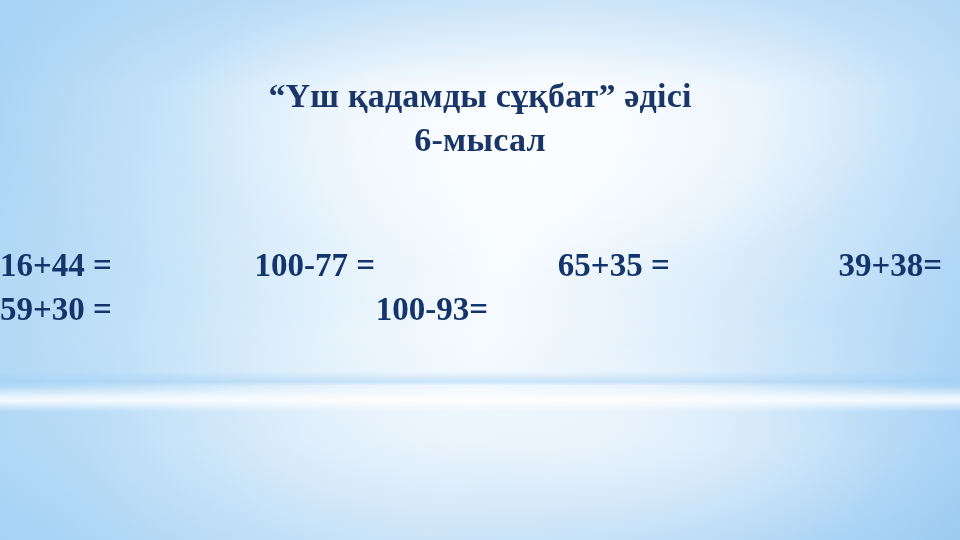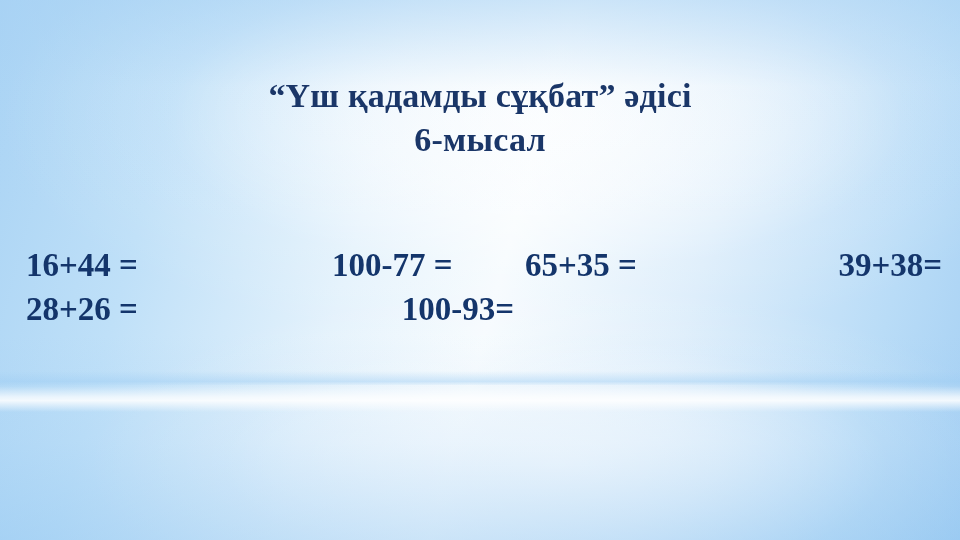--- a/index.html
+++ b/index.html
@@ -126,23 +126,23 @@
     align-items: center;
   }
   .expr-cell {
     font-family: "Liberation Serif", "DejaVu Serif", serif;
     font-weight: bold;
     font-size: 33px;
     line-height: 44px;
     color: #14356B;
     white-space: pre;
   }
-  .col-1 { width: 248px; padding-left: 26px; text-align: left; }
-  .col-2 { width: 258px; padding-left: 20px; text-align: center; }
-  .col-3 { width: 214px; padding-left: 14px; text-align: left; }
+  .col-1 { width: 248px; text-align: left; }
+  .col-2 { width: 258px; padding-left: 20px; text-align: left; }
+  .col-3 { width: 214px; padding-left: 14px; text-align: center; }
   .col-4 { width: 240px; padding-right: 18px; text-align: right; }
 </style>
 </head>
 <body>
 
 <div id="slide">
 
   <div class="bg-layer bg-base"></div>
   <div class="bg-layer bg-glow-upper"></div>
   <div class="bg-layer bg-glow-lower"></div>
@@ -160,20 +160,20 @@
     <div class="expr-area">
 
       <div class="expr-row">
         <div class="expr-cell col-1">16+44 =</div>
         <div class="expr-cell col-2">100-77 =</div>
         <div class="expr-cell col-3">65+35 =</div>
         <div class="expr-cell col-4">39+38=</div>
       </div>
 
       <div class="expr-row">
-        <div class="expr-cell col-1">28+26 =</div>
+        <div class="expr-cell col-1">59+30 =</div>
         <div class="expr-cell col-4">100-93=</div>
       </div>
 
     </div>
 
   </div>
 </div>
 
 </body></html>

